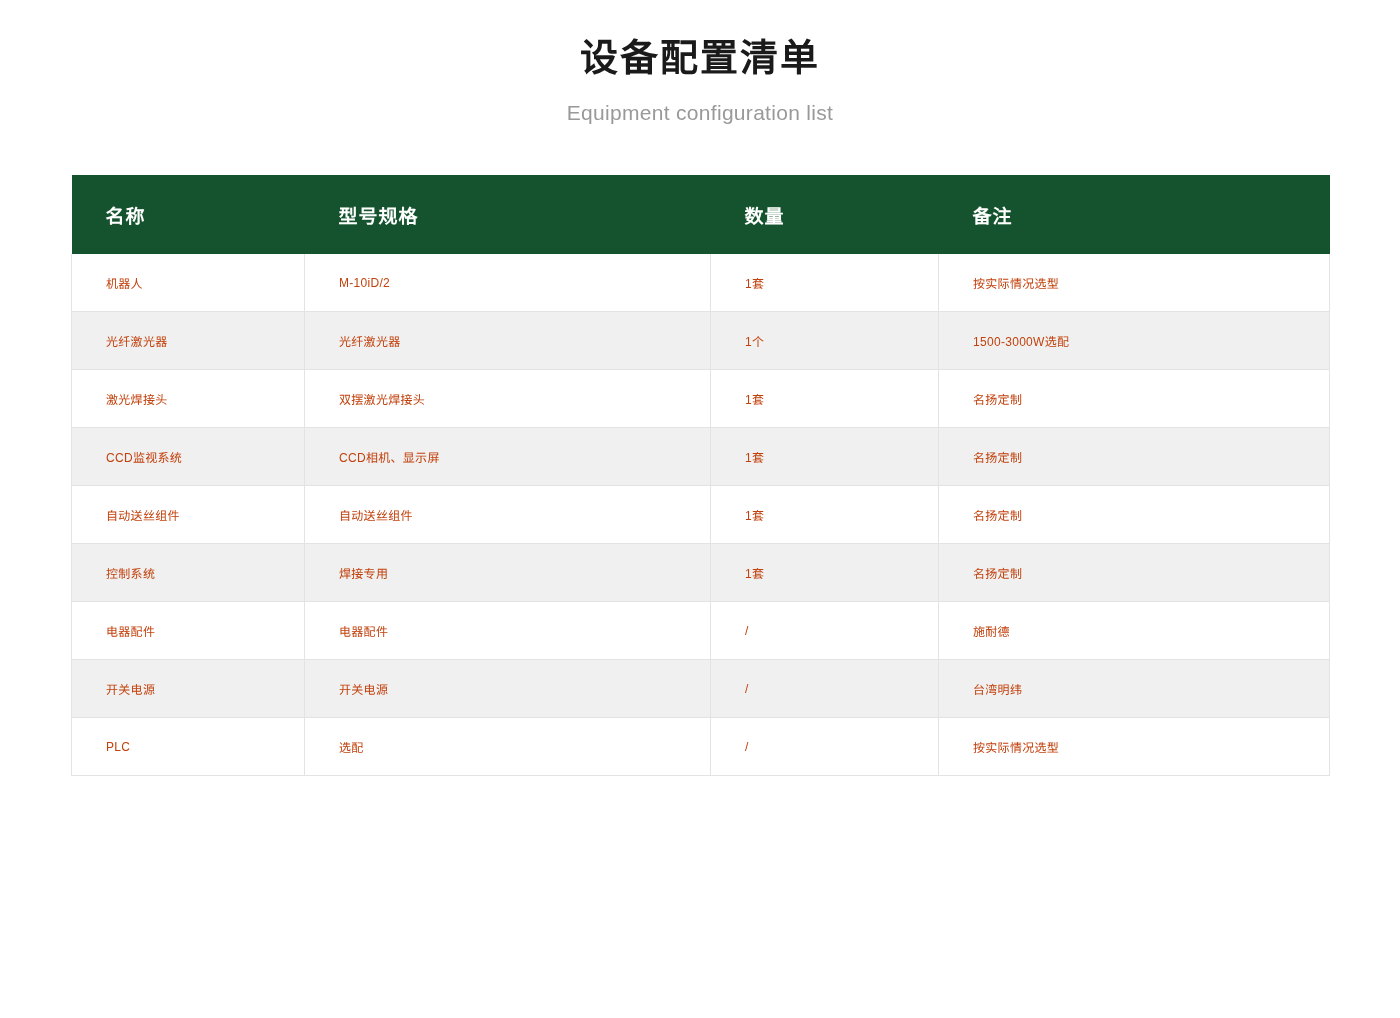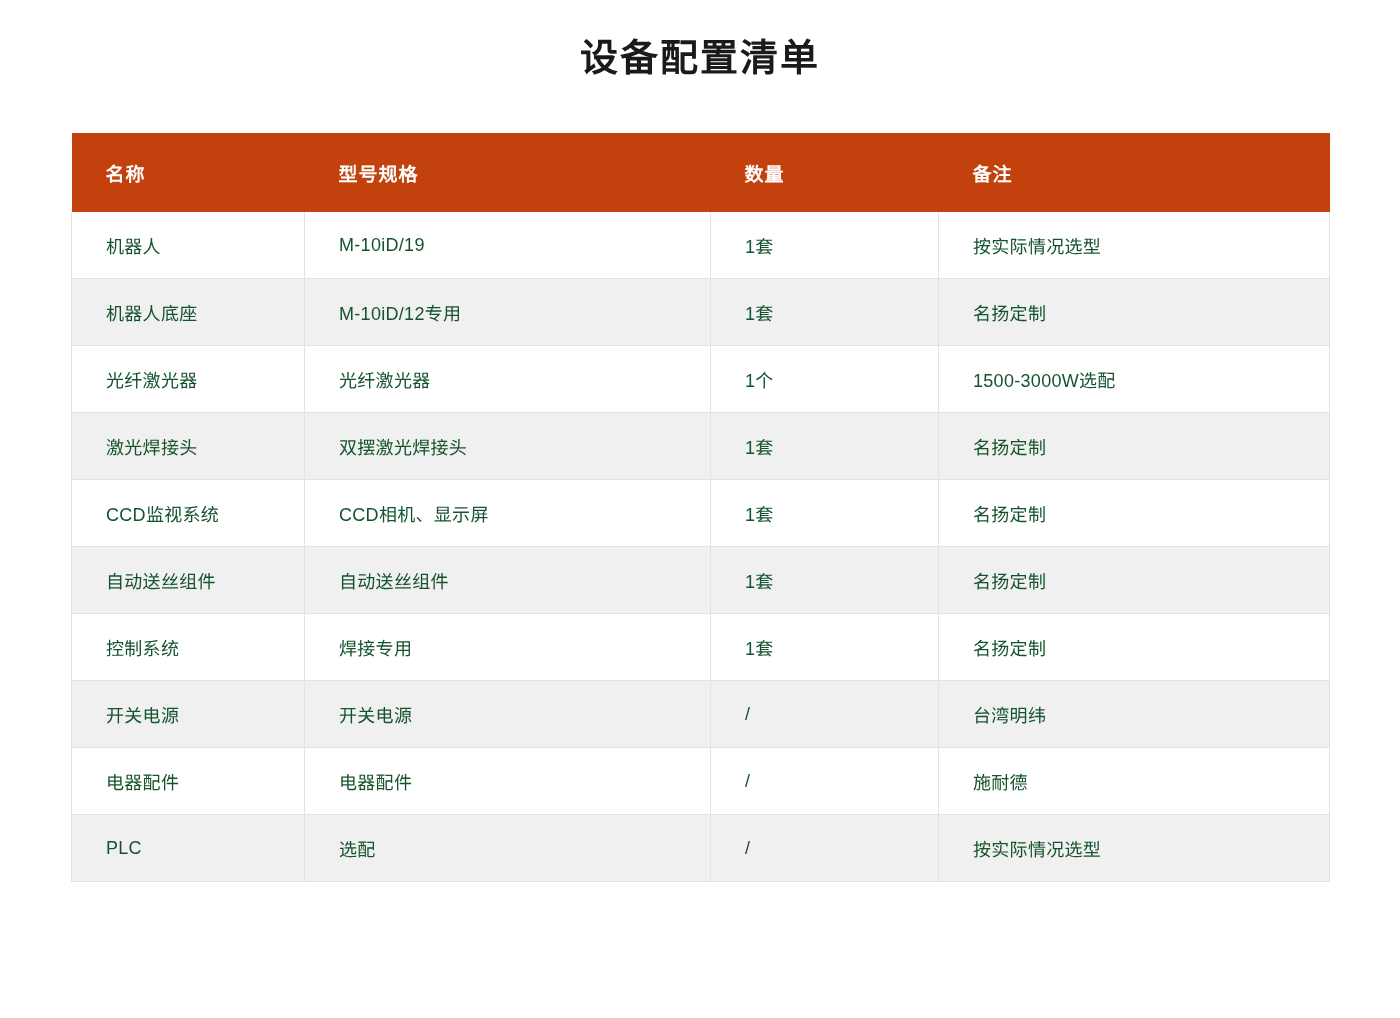--- a/index.html
+++ b/index.html
@@ -50,35 +50,35 @@
     border-collapse: collapse;
     table-layout: fixed;
     font-size: 16.5px;
   }
   table.config-table col.c0 { width: 233px; }
   table.config-table col.c1 { width: 406px; }
   table.config-table col.c2 { width: 228px; }
   table.config-table col.c3 { width: 391px; }
 
   table.config-table thead th {
-    background: #c2410c;
+    background: #14532d;
     color: #ffffff;
     font-size: 19px;
     font-weight: bold;
     text-align: left;
     padding: 26px 0 26px 34px;
     border: none;
     letter-spacing: 1px;
   }
   table.config-table tbody td {
     padding: 20px 0 20px 34px;
     border-right: 1px solid #e3e3e3;
     border-bottom: 1px solid #e3e3e3;
-    color: #14532d;
-    font-size: 18px;
+    color: #c2410c;
+    font-size: 12px;
     letter-spacing: 0.3px;
     white-space: nowrap;
     overflow: hidden;
     margin-top: 17px;
   }
   table.config-table tbody td:first-child {
     border-left: 1px solid #e3e3e3;
   }
   table.config-table tbody tr:nth-child(odd) td {
     background: #ffffff;
@@ -87,20 +87,21 @@
     background: #f0f0f0;
   }
 </style>
 </head>
 <body>
 
 <div class="page">
 
   <div class="title-block">
     <h1 class="main-title">设备配置清单</h1>
+    <div class="sub-title">Equipment configuration list</div>
   </div>
 
   <div class="table-wrap">
     <table class="config-table">
       <colgroup>
         <col class="c0">
           <col class="c1">
           <col class="c2">
           <col class="c3">
       </colgroup>
@@ -108,29 +109,23 @@
         <tr>
           <th>名称</th>
           <th>型号规格</th>
           <th>数量</th>
           <th>备注</th>
         </tr>
       </thead>
       <tbody id="table-body">
           <tr>
             <td>机器人</td>
-            <td>M-10iD/19</td>
+            <td>M-10iD/2</td>
             <td>1套</td>
             <td>按实际情况选型</td>
-          </tr>
-          <tr>
-            <td>机器人底座</td>
-            <td>M-10iD/12专用</td>
-            <td>1套</td>
-            <td>名扬定制</td>
           </tr>
           <tr>
             <td>光纤激光器</td>
             <td>光纤激光器</td>
             <td>1个</td>
             <td>1500-3000W选配</td>
           </tr>
           <tr>
             <td>激光焊接头</td>
             <td>双摆激光焊接头</td>
@@ -149,30 +144,30 @@
             <td>1套</td>
             <td>名扬定制</td>
           </tr>
           <tr>
             <td>控制系统</td>
             <td>焊接专用</td>
             <td>1套</td>
             <td>名扬定制</td>
           </tr>
           <tr>
+            <td>电器配件</td>
+            <td>电器配件</td>
+            <td>/</td>
+            <td>施耐德</td>
+          </tr>
+          <tr>
             <td>开关电源</td>
             <td>开关电源</td>
             <td>/</td>
             <td>台湾明纬</td>
-          </tr>
-          <tr>
-            <td>电器配件</td>
-            <td>电器配件</td>
-            <td>/</td>
-            <td>施耐德</td>
           </tr>
           <tr>
             <td>PLC</td>
             <td>选配</td>
             <td>/</td>
             <td>按实际情况选型</td>
           </tr>
         </tbody>
     </table>
   </div>

